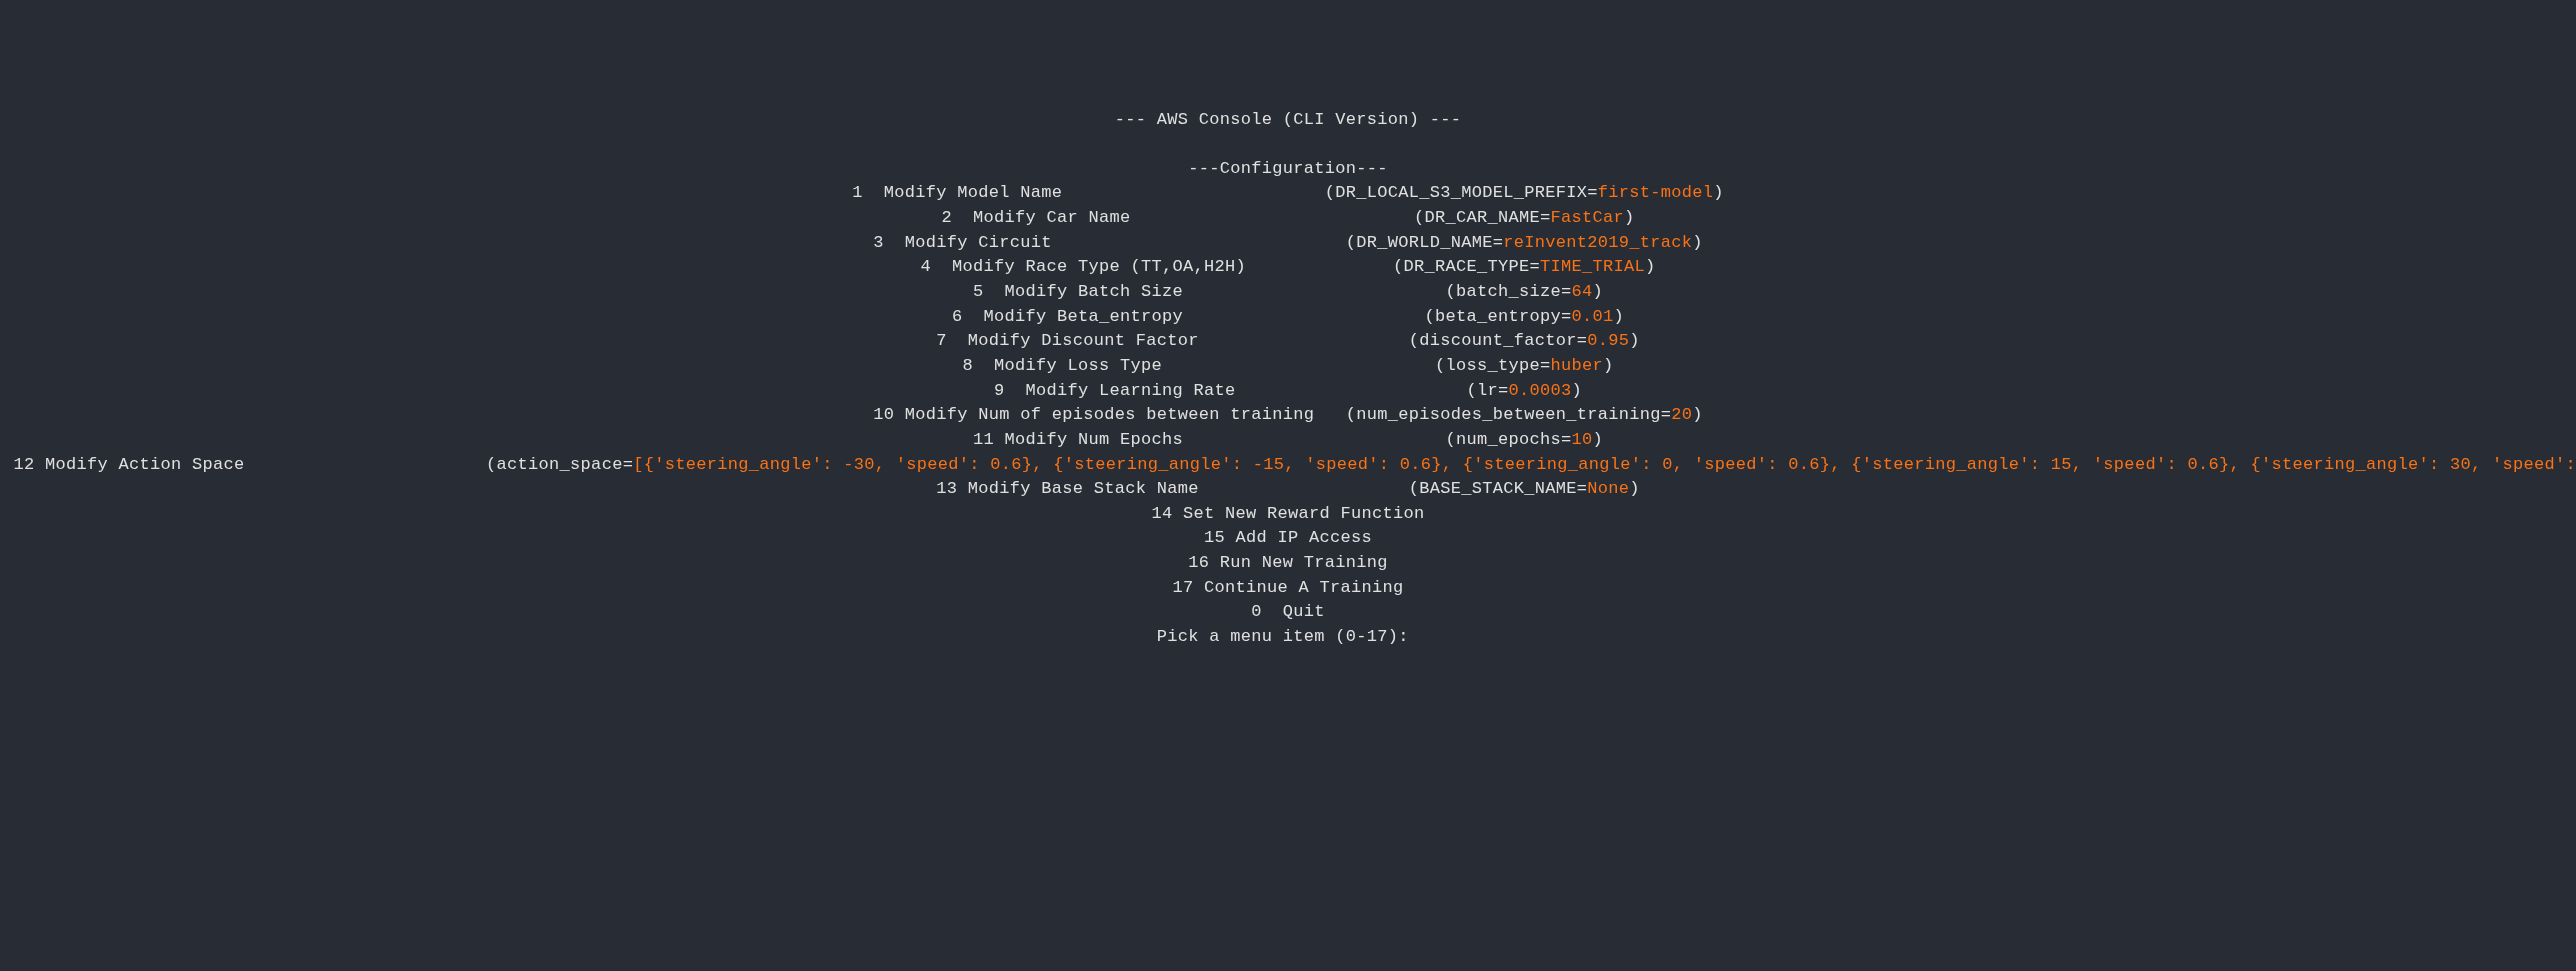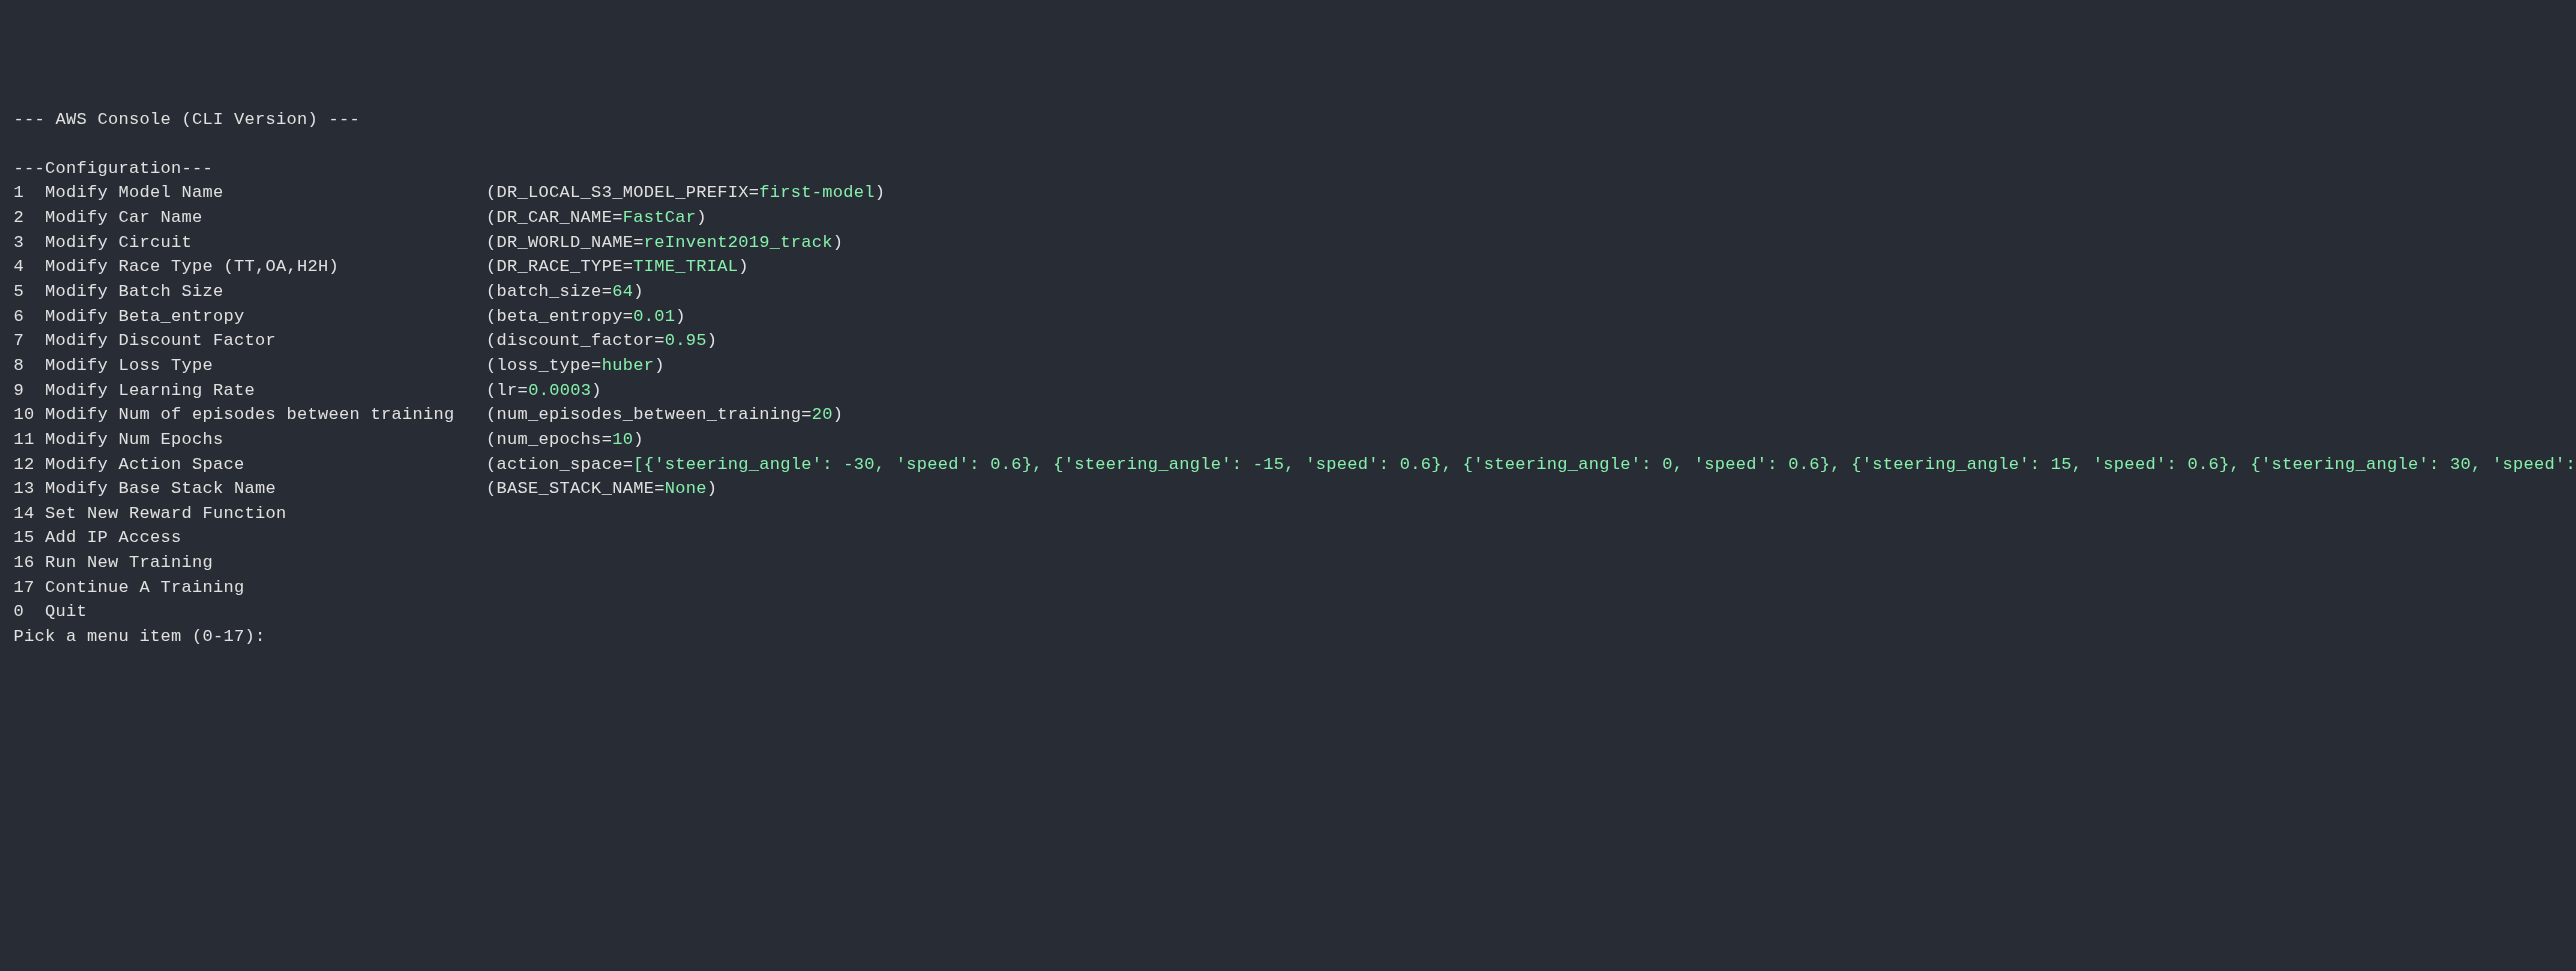--- a/index.html
+++ b/index.html
@@ -13,23 +13,24 @@
       font-family: 'Consolas', 'Monaco', 'Courier New', monospace;
       font-size: 17px;
       line-height: 1.45;
       padding: 9px 13.5px;
       white-space: pre;
       overflow-x: auto;
       letter-spacing: 0.3px;
     }
     .line {
       display: block;
+      text-align: center;
     }
     .highlight {
-      color: #86efac;
+      color: #f97316;
     }
   </style>
 </head>
 <body>
 
 
 
 <span class="line">--- AWS Console (CLI Version) ---</span><span class="line"> </span><span class="line">---Configuration---</span><span class="line"><span>1 </span><span> Modify Model Name                         </span><span>(</span><span>DR_LOCAL_S3_MODEL_PREFIX=</span><span class="highlight">first-model</span><span>)</span></span><span class="line"><span>2 </span><span> Modify Car Name                           </span><span>(</span><span>DR_CAR_NAME=</span><span class="highlight">FastCar</span><span>)</span></span><span class="line"><span>3 </span><span> Modify Circuit                            </span><span>(</span><span>DR_WORLD_NAME=</span><span class="highlight">reInvent2019_track</span><span>)</span></span><span class="line"><span>4 </span><span> Modify Race Type (TT,OA,H2H)              </span><span>(</span><span>DR_RACE_TYPE=</span><span class="highlight">TIME_TRIAL</span><span>)</span></span><span class="line"><span>5 </span><span> Modify Batch Size                         </span><span>(</span><span>batch_size=</span><span class="highlight">64</span><span>)</span></span><span class="line"><span>6 </span><span> Modify Beta_entropy                       </span><span>(</span><span>beta_entropy=</span><span class="highlight">0.01</span><span>)</span></span><span class="line"><span>7 </span><span> Modify Discount Factor                    </span><span>(</span><span>discount_factor=</span><span class="highlight">0.95</span><span>)</span></span><span class="line"><span>8 </span><span> Modify Loss Type                          </span><span>(</span><span>loss_type=</span><span class="highlight">huber</span><span>)</span></span><span class="line"><span>9 </span><span> Modify Learning Rate                      </span><span>(</span><span>lr=</span><span class="highlight">0.0003</span><span>)</span></span><span class="line"><span>10</span><span> Modify Num of episodes between training   </span><span>(</span><span>num_episodes_between_training=</span><span class="highlight">20</span><span>)</span></span><span class="line"><span>11</span><span> Modify Num Epochs                         </span><span>(</span><span>num_epochs=</span><span class="highlight">10</span><span>)</span></span><span class="line"><span>12</span><span> Modify Action Space                       </span><span>(</span><span>action_space=</span><span class="highlight">[{'steering_angle': -30, 'speed': 0.6}, {'steering_angle': -15, 'speed': 0.6}, {'steering_angle': 0, 'speed': 0.6}, {'steering_angle': 15, 'speed': 0.6}, {'steering_angle': 30, 'speed': 0.6}]</span></span><span class="line"><span>13</span><span> Modify Base Stack Name                    </span><span>(</span><span>BASE_STACK_NAME=</span><span class="highlight">None</span><span>)</span></span><span class="line"><span>14</span><span> Set New Reward Function</span></span><span class="line"><span>15</span><span> Add IP Access</span></span><span class="line"><span>16</span><span> Run New Training</span></span><span class="line"><span>17</span><span> Continue A Training</span></span><span class="line"><span>0 </span><span> Quit</span></span><span class="line">Pick a menu item (0-17): </span>
 
 

